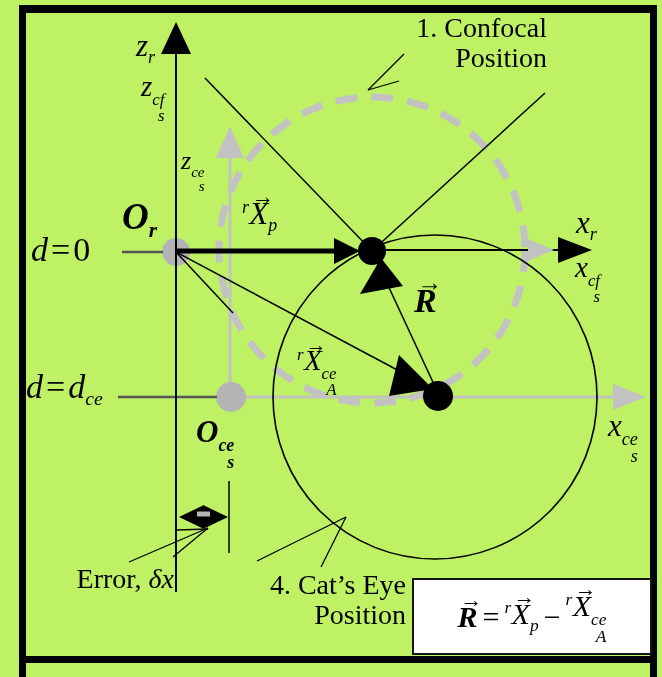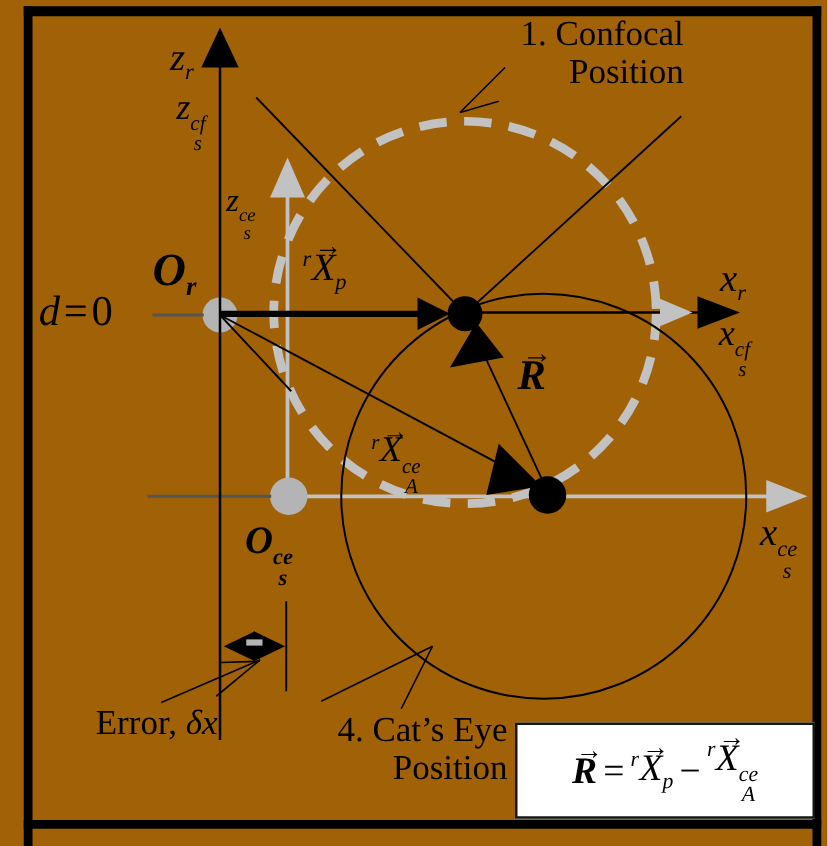--- a/index.html
+++ b/index.html
@@ -1,26 +1,26 @@
 <!DOCTYPE html>
 <html><head>
 <meta charset="utf-8">
 <style>
   html,body{margin:0;padding:0;background:#fff;}
-  #canvas{position:relative;width:662px;height:677px;background:#a16207;overflow:hidden;
+  #canvas{position:relative;width:662px;height:677px;background:#bef264;overflow:hidden;
           font-family:"Liberation Serif","DejaVu Serif",serif;}
   #geom{position:absolute;left:0;top:0;}
   .lbl{position:absolute;line-height:1;color:#000;white-space:nowrap;}
   .it{font-style:italic;}
   .bold{font-weight:bold;}
   .msub{font-size:0.58em;font-style:italic;vertical-align:-0.38em;}
   .mpre{font-size:0.58em;font-style:italic;vertical-align:0.62em;margin-right:0.02em;}
   .meq{margin:0 3px;font-style:normal;}
   .mstack{display:inline-flex;flex-direction:column;font-size:0.58em;line-height:0.95;
-          vertical-align:-0.52em;font-style:italic;text-align:center;}
+          vertical-align:-0.52em;font-style:italic;text-align:right;}
   .mstack .ssup,.mstack .ssub{display:block;}
   .vec{position:relative;display:inline-block;font-style:italic;}
   .vec .varr{position:absolute;top:-0.55em;left:58%;transform:translateX(-42%);
              font-size:0.72em;font-style:normal;letter-spacing:-0.05em;}
   .ann{position:absolute;text-align:right;font-size:28px;line-height:1.08;color:#000;}
   #formula-box{position:absolute;left:412px;top:578px;width:236px;height:73px;
                border:2px solid #151515;display:flex;align-items:center;justify-content:center;
                font-size:30px;background:#fff;}
   #formula-box .sp{margin:0 5px;}
 </style>
@@ -139,20 +139,23 @@
     <span class="vec"><span class="varr">→</span><span>R</span></span>
   </div>
 
   <div class="lbl it" style="left:297px;top:346px;font-size:29px;">
     <span class="mpre">r</span><span class="vec"><span class="varr">→</span><span>X</span></span><span class="mstack">
         <span class="ssup">ce</span>
         <span class="ssub">A</span>
       </span>
   </div>
 
+  <div class="lbl" style="left:26px;top:370px;font-size:34px;">
+    <span class="it">d</span><span class="meq">=</span><span class="it">d</span><span class="msub">ce</span>
+  </div>
 
   <div class="lbl it" style="left:196px;top:416px;font-size:31px;font-weight:600;">
     <span>O</span><span class="mstack">
         <span class="ssup">ce</span>
         <span class="ssub">s</span>
       </span>
   </div>
 
   <div class="lbl it" style="left:608px;top:410px;font-size:31px;">
     <span>x</span><span class="mstack">

